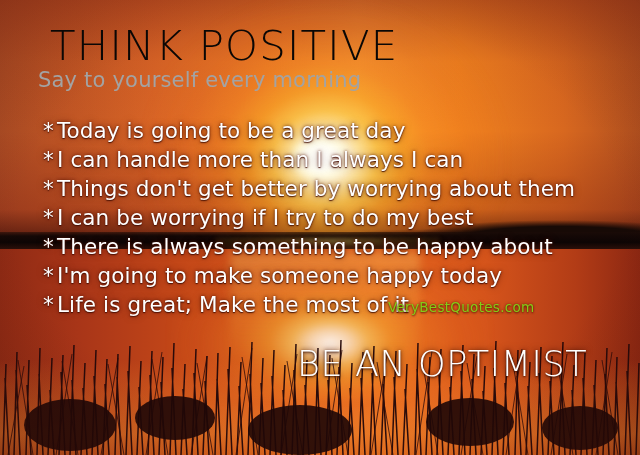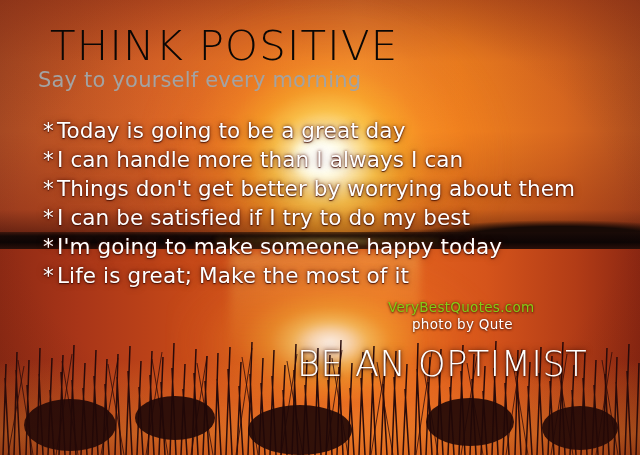--- a/index.html
+++ b/index.html
@@ -271,23 +271,23 @@
 
   <div class="layer vignette"></div>
 
   <div class="txt headline">THINK POSITIVE</div>
   <div class="txt subhead">Say to yourself every morning</div>
 
   <div class="list">
     <div class="item"><span class="star">*</span><span>Today is going to be a great day</span></div>
     <div class="item"><span class="star">*</span><span>I can handle more than I always I can</span></div>
     <div class="item"><span class="star">*</span><span>Things don't get better by worrying about them</span></div>
-    <div class="item"><span class="star">*</span><span>I can be satisfied if I try to do my best</span></div>
+    <div class="item"><span class="star">*</span><span>I can be worrying if I try to do my best</span></div>
+    <div class="item"><span class="star">*</span><span>There is always something to be happy about</span></div>
     <div class="item"><span class="star">*</span><span>I'm going to make someone happy today</span></div>
     <div class="item"><span class="star">*</span><span>Life is great; Make the most of it</span></div>
   </div>
 
   <div class="txt credit">VeryBestQuotes.com</div>
-  <div class="txt credit2">photo by Qute</div>
 
   <div class="txt footline">BE AN OPTIMIST</div>
 
 </div>
 
 </body></html>

